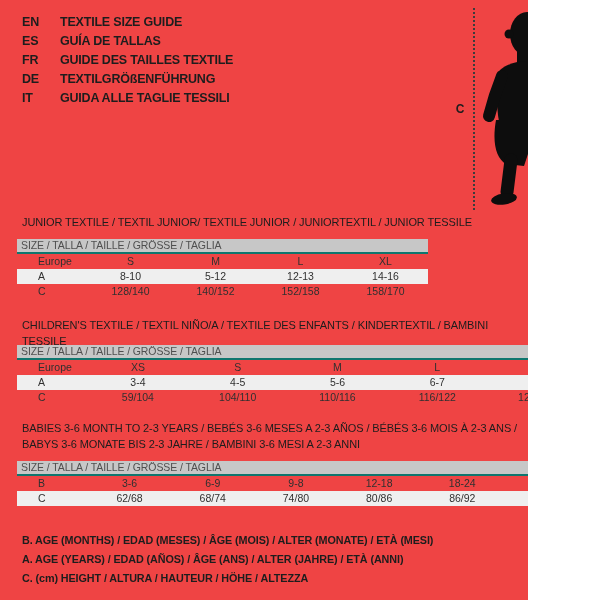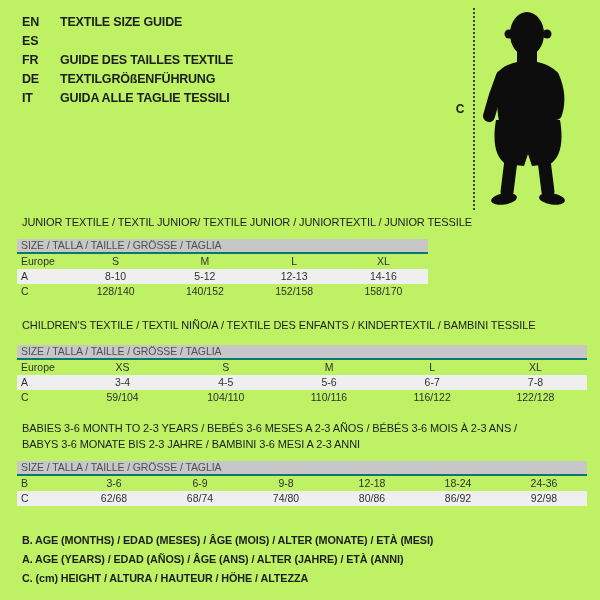--- a/index.html
+++ b/index.html
@@ -1,16 +1,16 @@
 <!DOCTYPE html>
 <html><head>
 <meta charset="utf-8">
 <style>
   html,body{margin:0;padding:0;background:#fff;}
-  .page{position:relative;width:600px;height:600px;background:#bef264;overflow:hidden;
+  .page{position:relative;width:528px;height:600px;background:#ef4444;overflow:hidden;
         font-family:"Liberation Sans",sans-serif;color:#1d1d1d;}
 
   
   .langs{position:absolute;left:22px;top:13px;}
   .lang-row{display:flex;font-weight:bold;font-size:12.5px;line-height:19px;letter-spacing:-0.2px;}
   .lang-code{width:38px;}
 
   
   .fig-line{position:absolute;left:473px;top:8px;height:202px;width:0;border-left:2px dotted #3c3c3c;}
   .fig-label{position:absolute;left:452px;top:102px;width:16px;text-align:center;font-weight:bold;font-size:12px;}
@@ -18,39 +18,40 @@
 
   
   .sec-title{position:absolute;left:22px;font-weight:normal;font-size:11px;letter-spacing:-0.1px;line-height:16px;}
 
   
   .sizetable{position:absolute;left:17px;}
   .size-bar{height:13px;line-height:13px;background:#c7c7c7;border-bottom:2px solid #0f766e;
             color:#4f4f4f;font-size:10.5px;padding-left:4px;letter-spacing:-0.1px;}
   .trow{display:flex;height:15px;line-height:15px;font-size:10.5px;color:#303030;}
   .alt{background:#efefef;}
-  .tlabel{width:50px;padding-left:4px;}
+  .tlabel{width:50px;padding-left:4px;margin-left:17px;}
   .tcell{flex:1;text-align:center;}
 
   
   .notes{position:absolute;left:22px;top:531px;font-weight:bold;font-size:10.8px;
          line-height:19.2px;letter-spacing:-0.1px;}
 </style>
 </head>
 <body>
 
 <div class="page">
 
   <div class="langs">
     <div class="lang-row">
       <span class="lang-code">EN</span>
       <span>TEXTILE SIZE GUIDE</span>
     </div>
     <div class="lang-row">
       <span class="lang-code">ES</span>
+      <span>GUÍA DE TALLAS</span>
     </div>
     <div class="lang-row">
       <span class="lang-code">FR</span>
       <span>GUIDE DES TAILLES TEXTILE</span>
     </div>
     <div class="lang-row">
       <span class="lang-code">DE</span>
       <span>TEXTILGRÖßENFÜHRUNG</span>
     </div>
     <div class="lang-row">

